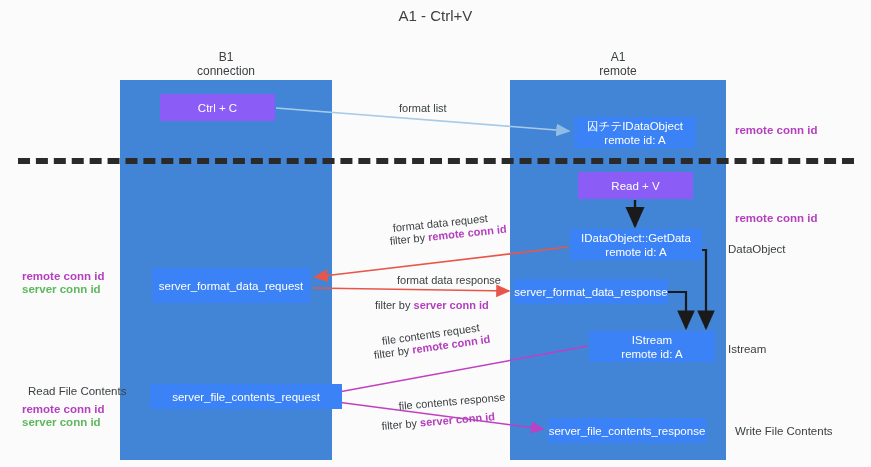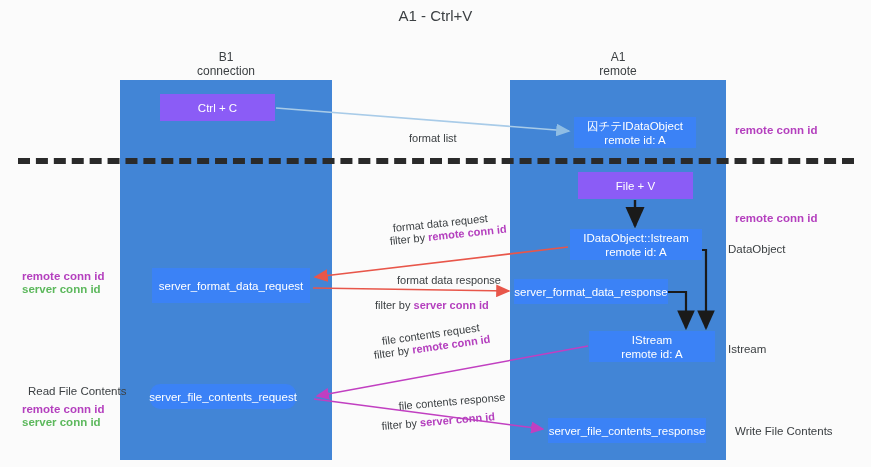--- a/index.html
+++ b/index.html
@@ -44,21 +44,21 @@
   .box.green{background:#8b5cf6;}
   .box.orange{background:#3b82f6;}
 
   #box-ctrlc{left:160px;top:94px;width:115px;height:27px;}
   #box-idataobject{left:574px;top:117px;width:122px;height:31px;}
   #box-ctrlv{left:578px;top:172px;width:115px;height:27px;}
   #box-getdata{left:570px;top:229px;width:132px;height:31px;}
   #box-fmtreq{left:152px;top:268px;width:158px;height:35px;}
   #box-fmtresp{left:514px;top:279px;width:154px;height:25px;}
   #box-istream{left:589px;top:331px;width:126px;height:31px;}
-  #box-filereq{left:150px;top:384px;width:146px;height:25px;border-radius:10px;}
+  #box-filereq{left:150px;top:384px;width:192px;height:25px;}
   #box-fileresp{left:548px;top:418px;width:158px;height:25px;}
 
   
   .side{
     position:absolute;font-size:11.5px;line-height:14px;white-space:nowrap;
   }
   .side.dark{color:#3c4043;}
   .side.magenta{color:#b43fbe;font-weight:bold;}
   .side.green{color:#5cb85c;font-weight:bold;}
 
@@ -74,21 +74,21 @@
   #lbl-left2-rc{left:22px;top:402px;}
   #lbl-left2-sc{left:22px;top:415px;}
 
   
   .edge{
     position:absolute;font-size:11px;line-height:14px;white-space:nowrap;
     color:#3c4043;
   }
   .edge .hl-m{color:#b43fbe;font-weight:bold;}
 
-  #e-formatlist{left:409px;top:101px;margin-top:30px;}
+  #e-formatlist{left:399px;top:101px;}
   #e-fdr1{left:392px;top:221px;transform:rotate(-6deg);transform-origin:left top;}
   #e-fdr2{left:389px;top:234px;transform:rotate(-6deg);transform-origin:left top;}
   #e-fdresp1{left:397px;top:273px;}
   #e-fdresp2{left:375px;top:298px;}
   #e-fcr1{left:381px;top:334px;transform:rotate(-8deg);transform-origin:left top;}
   #e-fcr2{left:373px;top:348px;transform:rotate(-8deg);transform-origin:left top;}
   #e-fcresp1{left:398px;top:399px;transform:rotate(-5deg);transform-origin:left top;}
   #e-fcresp2{left:381px;top:419px;transform:rotate(-5deg);transform-origin:left top;}
 
   svg.wires{position:absolute;left:0;top:0;width:871px;height:467px;pointer-events:none;}
@@ -152,25 +152,25 @@
   <div class="box green" id="box-ctrlc">
     <span>Ctrl + C</span>
   </div>
 
   <div class="box orange" id="box-idataobject">
     <span>囚チテIDataObject</span>
     <span>remote id: A</span>
   </div>
 
   <div class="box green" id="box-ctrlv">
-    <span>File + V</span>
+    <span>Read + V</span>
   </div>
 
   <div class="box orange" id="box-getdata">
-    <span>IDataObject::Istream</span>
+    <span>IDataObject::GetData</span>
     <span>remote id: A</span>
   </div>
 
   <div class="box orange" id="box-fmtreq">
     <span>server_format_data_request</span>
   </div>
 
   <div class="box orange" id="box-fmtresp">
     <span>server_format_data_response</span>
   </div>

